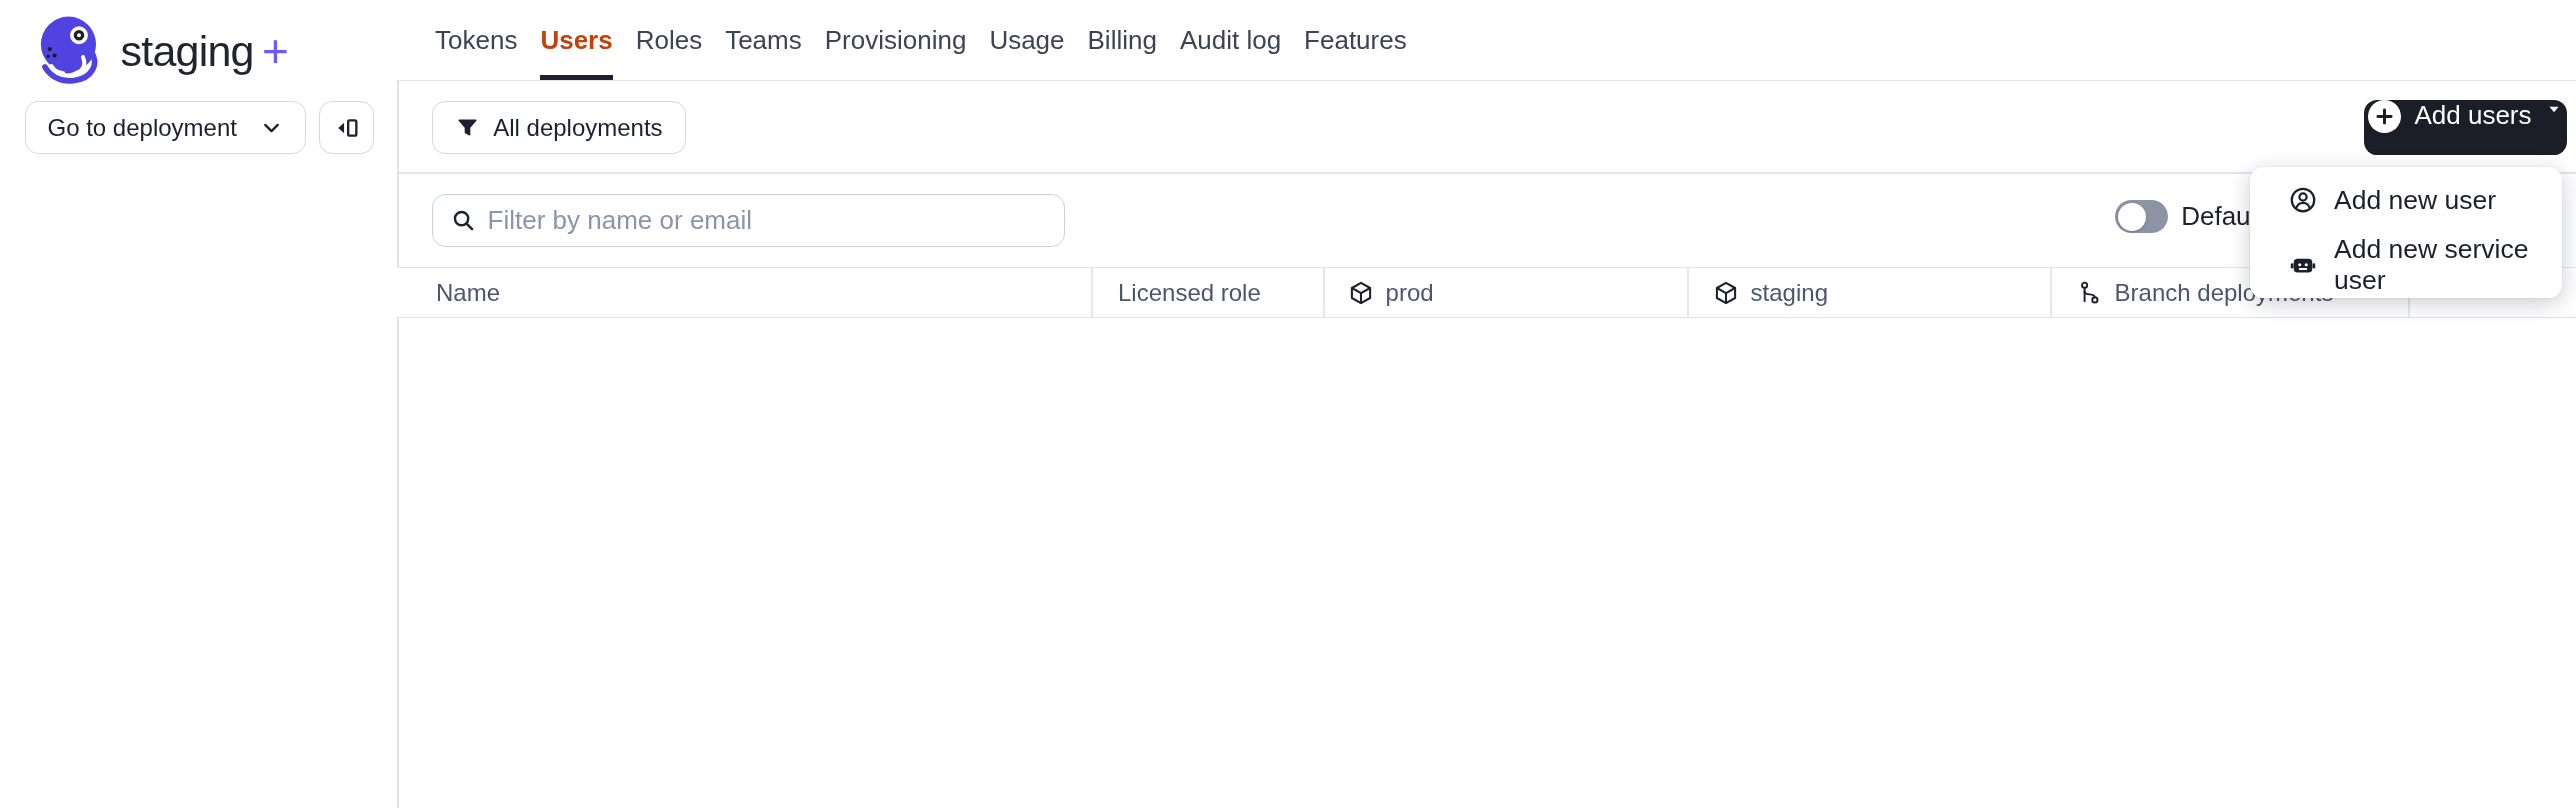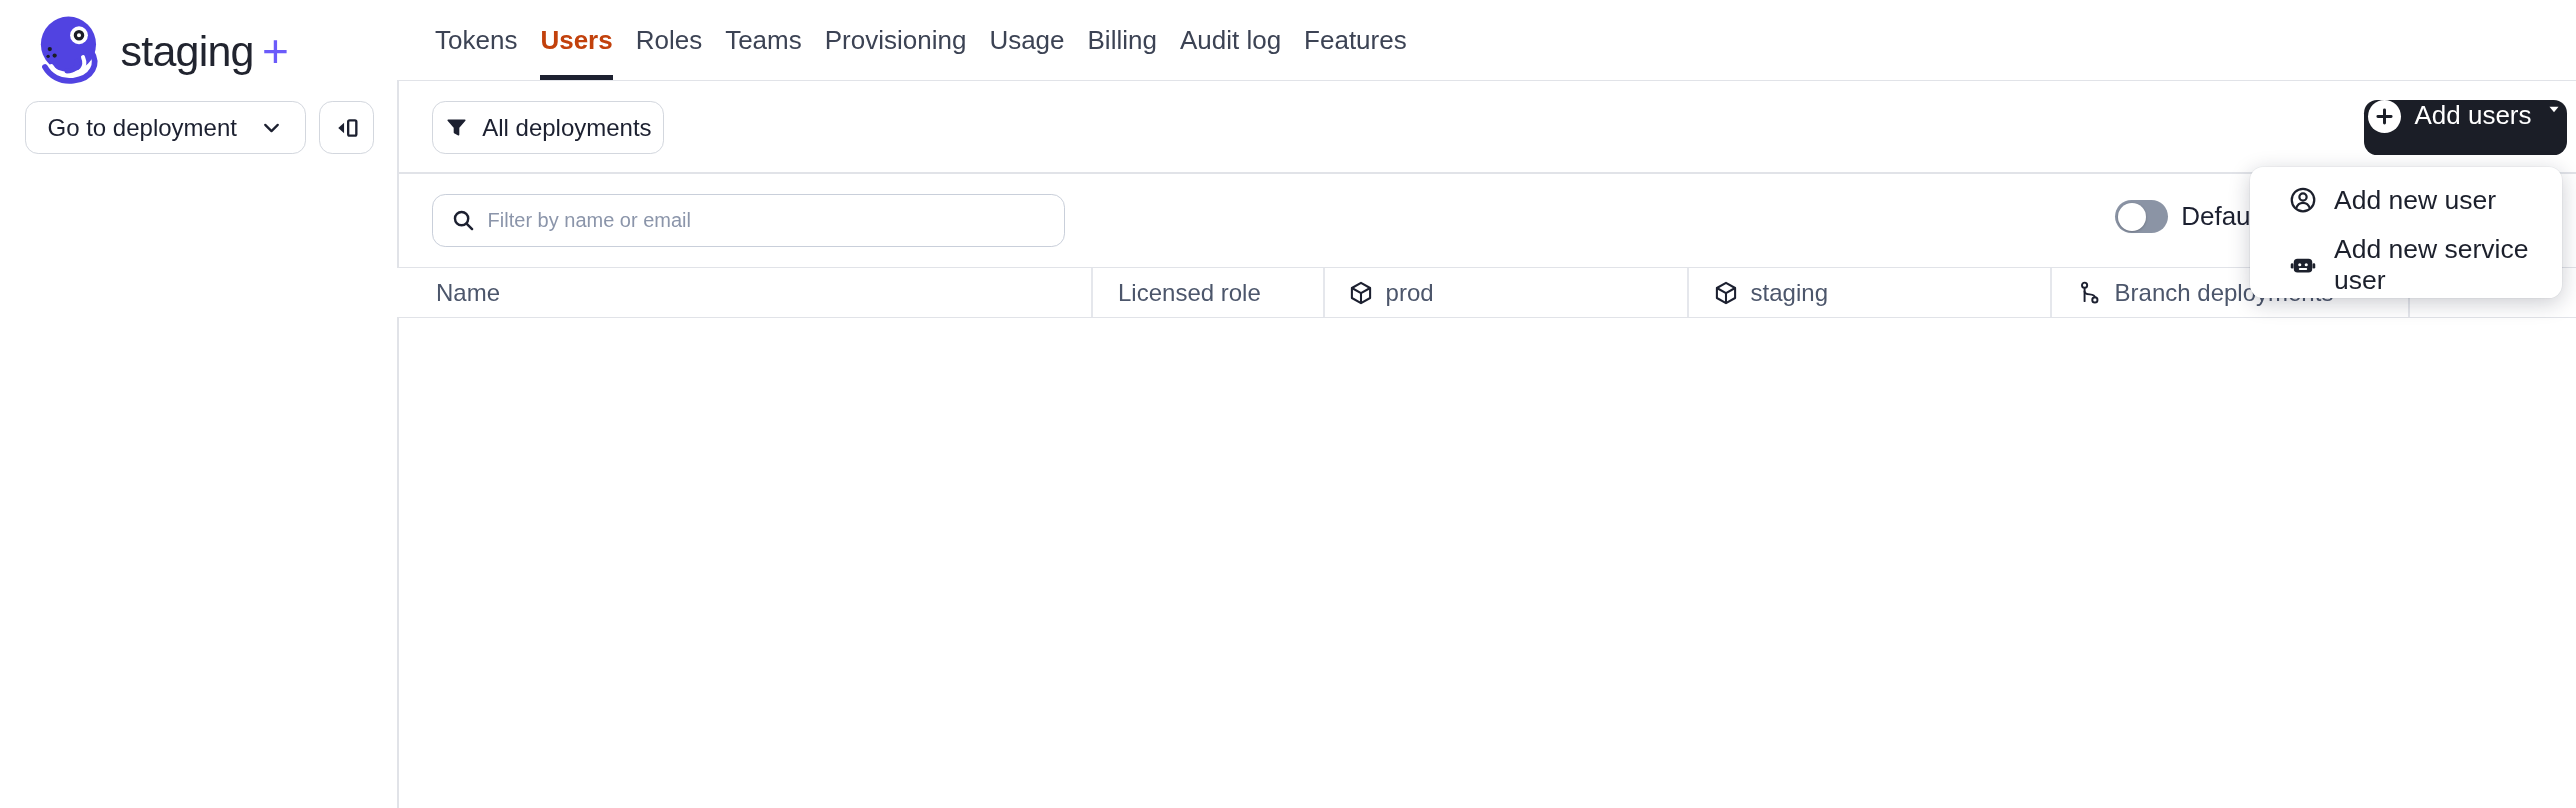--- a/index.html
+++ b/index.html
@@ -27,34 +27,34 @@
 
   .btn { display:flex; align-items:center; background:#fff; border:1.7px solid #d3d7de;
          border-radius:13.2px; font-size:24px; color:#1c2030; cursor:pointer; }
 
   .goto-btn { position:absolute; left:25px; top:101px; width:281px; height:53px;
               padding:0 21.5px; justify-content:space-between; }
   .collapse-btn { position:absolute; left:319px; top:101px; width:55px; height:53px;
                   justify-content:center; }
 
   
-  .alldep-btn { position:absolute; left:432px; top:101px; height:53px; padding:0 11px; gap:13.2px; }
+  .alldep-btn { position:absolute; left:432px; top:101px; height:53px; padding:0 22px; gap:13.2px; }
   .addusers-btn { position:absolute; left:2364px; top:100px; width:203px; height:55px;
                   background:#1b1e27; border:none; border-radius:13.2px; color:#fff;
                   display:flex; align-items:flex-start; justify-content:center; gap:13.2px;
                   font-size:26px; cursor:pointer; }
   .plus-circle { width:33px; height:33px; border-radius:50%; background:#ffffff;
                  display:flex; align-items:center; justify-content:center; }
   .toolbar-border { position:absolute; left:397px; right:0; top:172px; height:1.7px; background:#e1e3e8; }
 
   
   .search-box { position:absolute; left:432px; top:194px; width:633px; height:53px;
                 border:1.7px solid #c9cfda; border-radius:13.2px; display:flex;
                 align-items:center; padding:0 16.5px; gap:11.6px; background:#fff; }
-  .search-box input { border:none; outline:none; flex:1; font-size:20px; color:#1c2030;
+  .search-box input { border:none; outline:none; flex:1; font-size:26px; color:#1c2030;
                       font-family:"Liberation Sans", sans-serif; background:transparent; }
   .search-box input::placeholder { color:#8b95aa; }
 
   .toggle-group { position:absolute; left:2115px; top:200px; display:flex; align-items:center; gap:13.2px; }
   .toggle-track { width:53px; height:33px; border-radius:16.5px; background:#8b94a5;
                   position:relative; cursor:pointer; flex:0 0 auto; }
   .toggle-knob { position:absolute; left:2.5px; top:2.5px; width:28px; height:28px;
                  border-radius:50%; background:#fff; box-shadow:0 0.8px 2.5px rgba(0,0,0,.25); }
   .toggle-label { font-size:26px; color:#1c2030; white-space:nowrap; }
 

